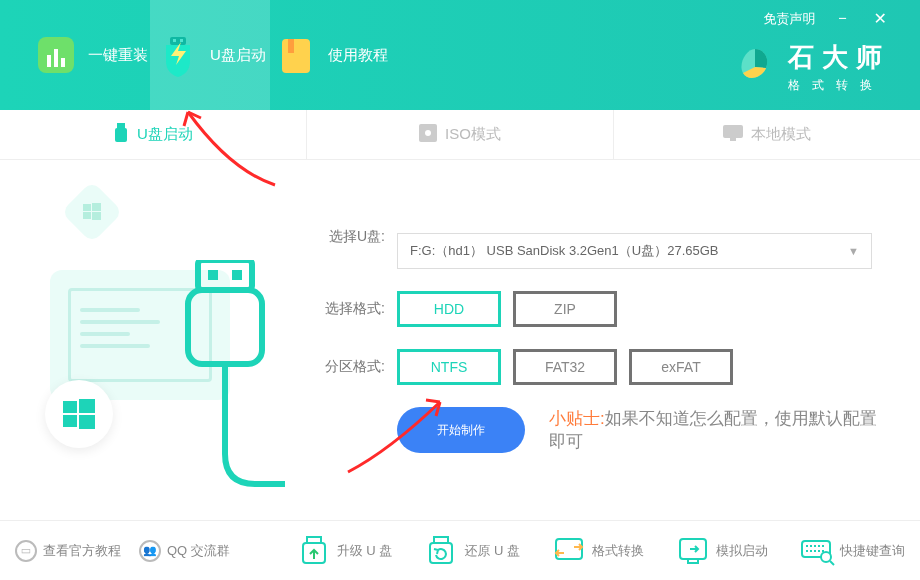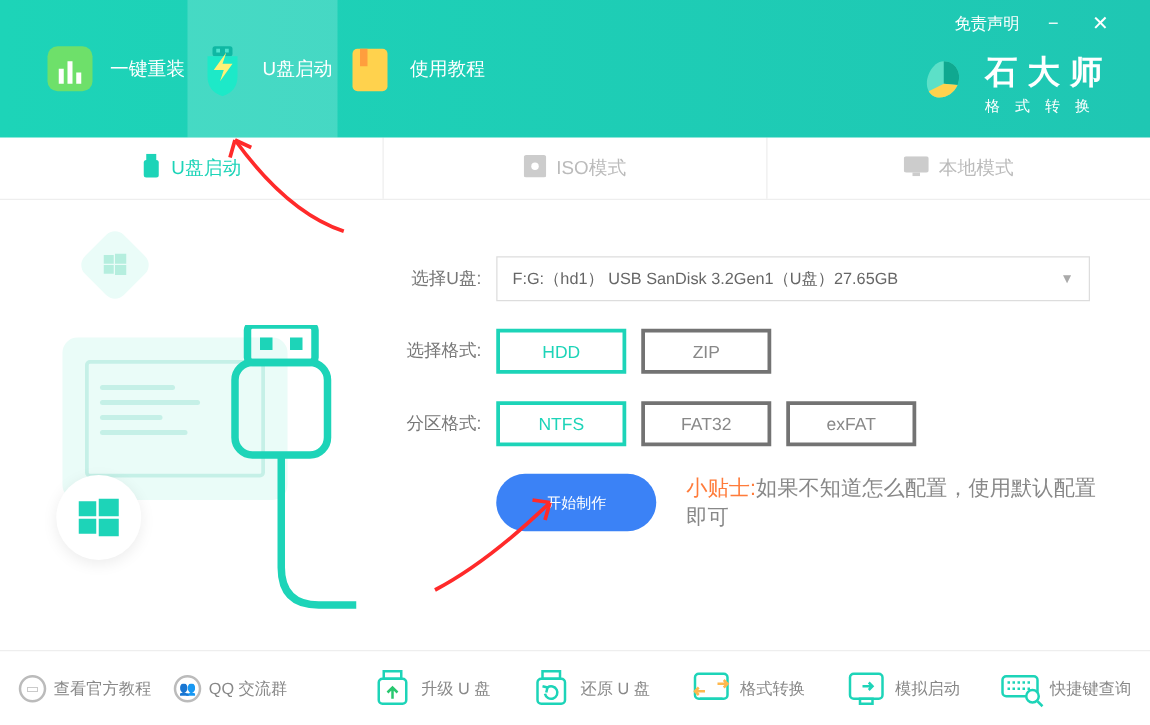--- a/index.html
+++ b/index.html
@@ -46,21 +46,21 @@
 .usb-shape { position: absolute; left: 160px; top: 100px; }
 .monitor-shape { position: absolute; left: 50px; top: 110px; width: 180px; height: 130px; background: #eafcf8; border-radius: 12px; }
 .monitor-inner { position:absolute; left:18px; top:18px; width:144px; height:94px; border:3px solid #c5f0e7; border-radius:4px;}
 .monitor-line{ position:absolute; height:4px; background:#c5f0e7; border-radius:2px;}
 .win-badge { position: absolute; left: 45px; top: 220px; width: 68px; height: 68px; border-radius: 50%; background: #fff; box-shadow: 0 3px 12px rgba(0,0,0,0.08); display:flex; align-items:center; justify-content:center;}
 .float-badge{ position:absolute; left:70px; top:30px; width:44px; height:44px; border-radius:10px; background:#eafcf8; transform:rotate(45deg); display:flex; align-items:center; justify-content:center;}
 
 .form { flex: 1; padding: 45px 40px 0 0; }
 .row { display: flex; align-items: center; margin-bottom: 22px; }
 .row-label { width: 75px; font-size: 14px; color: #777; text-align: right; margin-right: 12px;}
-.select-box { flex: 1; max-width: 475px; height: 36px; border: 1px solid #ddd; display: flex; align-items: center; padding: 0 12px; font-size: 13px; color: #666; position:relative; cursor:pointer;}
+.select-box { flex: 1; max-width: 475px; height: 36px; border: 1px solid #ddd; display: flex; align-items: center; padding: 0 12px; font-size: 13px; color: #666; position:relative; cursor:pointer;margin-top:28px;}
 .select-arrow{ position:absolute; right:12px; color:#aaa; font-size:11px;}
 .opt-group { display: flex; gap: 12px; }
 .opt-btn { width: 104px; height: 36px; border: 3px solid #737373; background: #fff; font-size: 14px; color: #888; cursor: pointer; }
 .opt-btn.sel { border-color: #1dd4b8; color: #1dd4b8; }
 
 .action-row { display: flex; align-items: center; gap: 24px; margin-top: 10px; margin-left: 87px;}
 .start-btn { width: 140px; height: 46px; border-radius: 23px; background: #3b82f6; color: #fff; border: none; font-size: 12px; cursor: pointer; }
 .tip { font-size: 17px; color: #888; }
 .tip-pre { color: #ff7b3a; }
 

